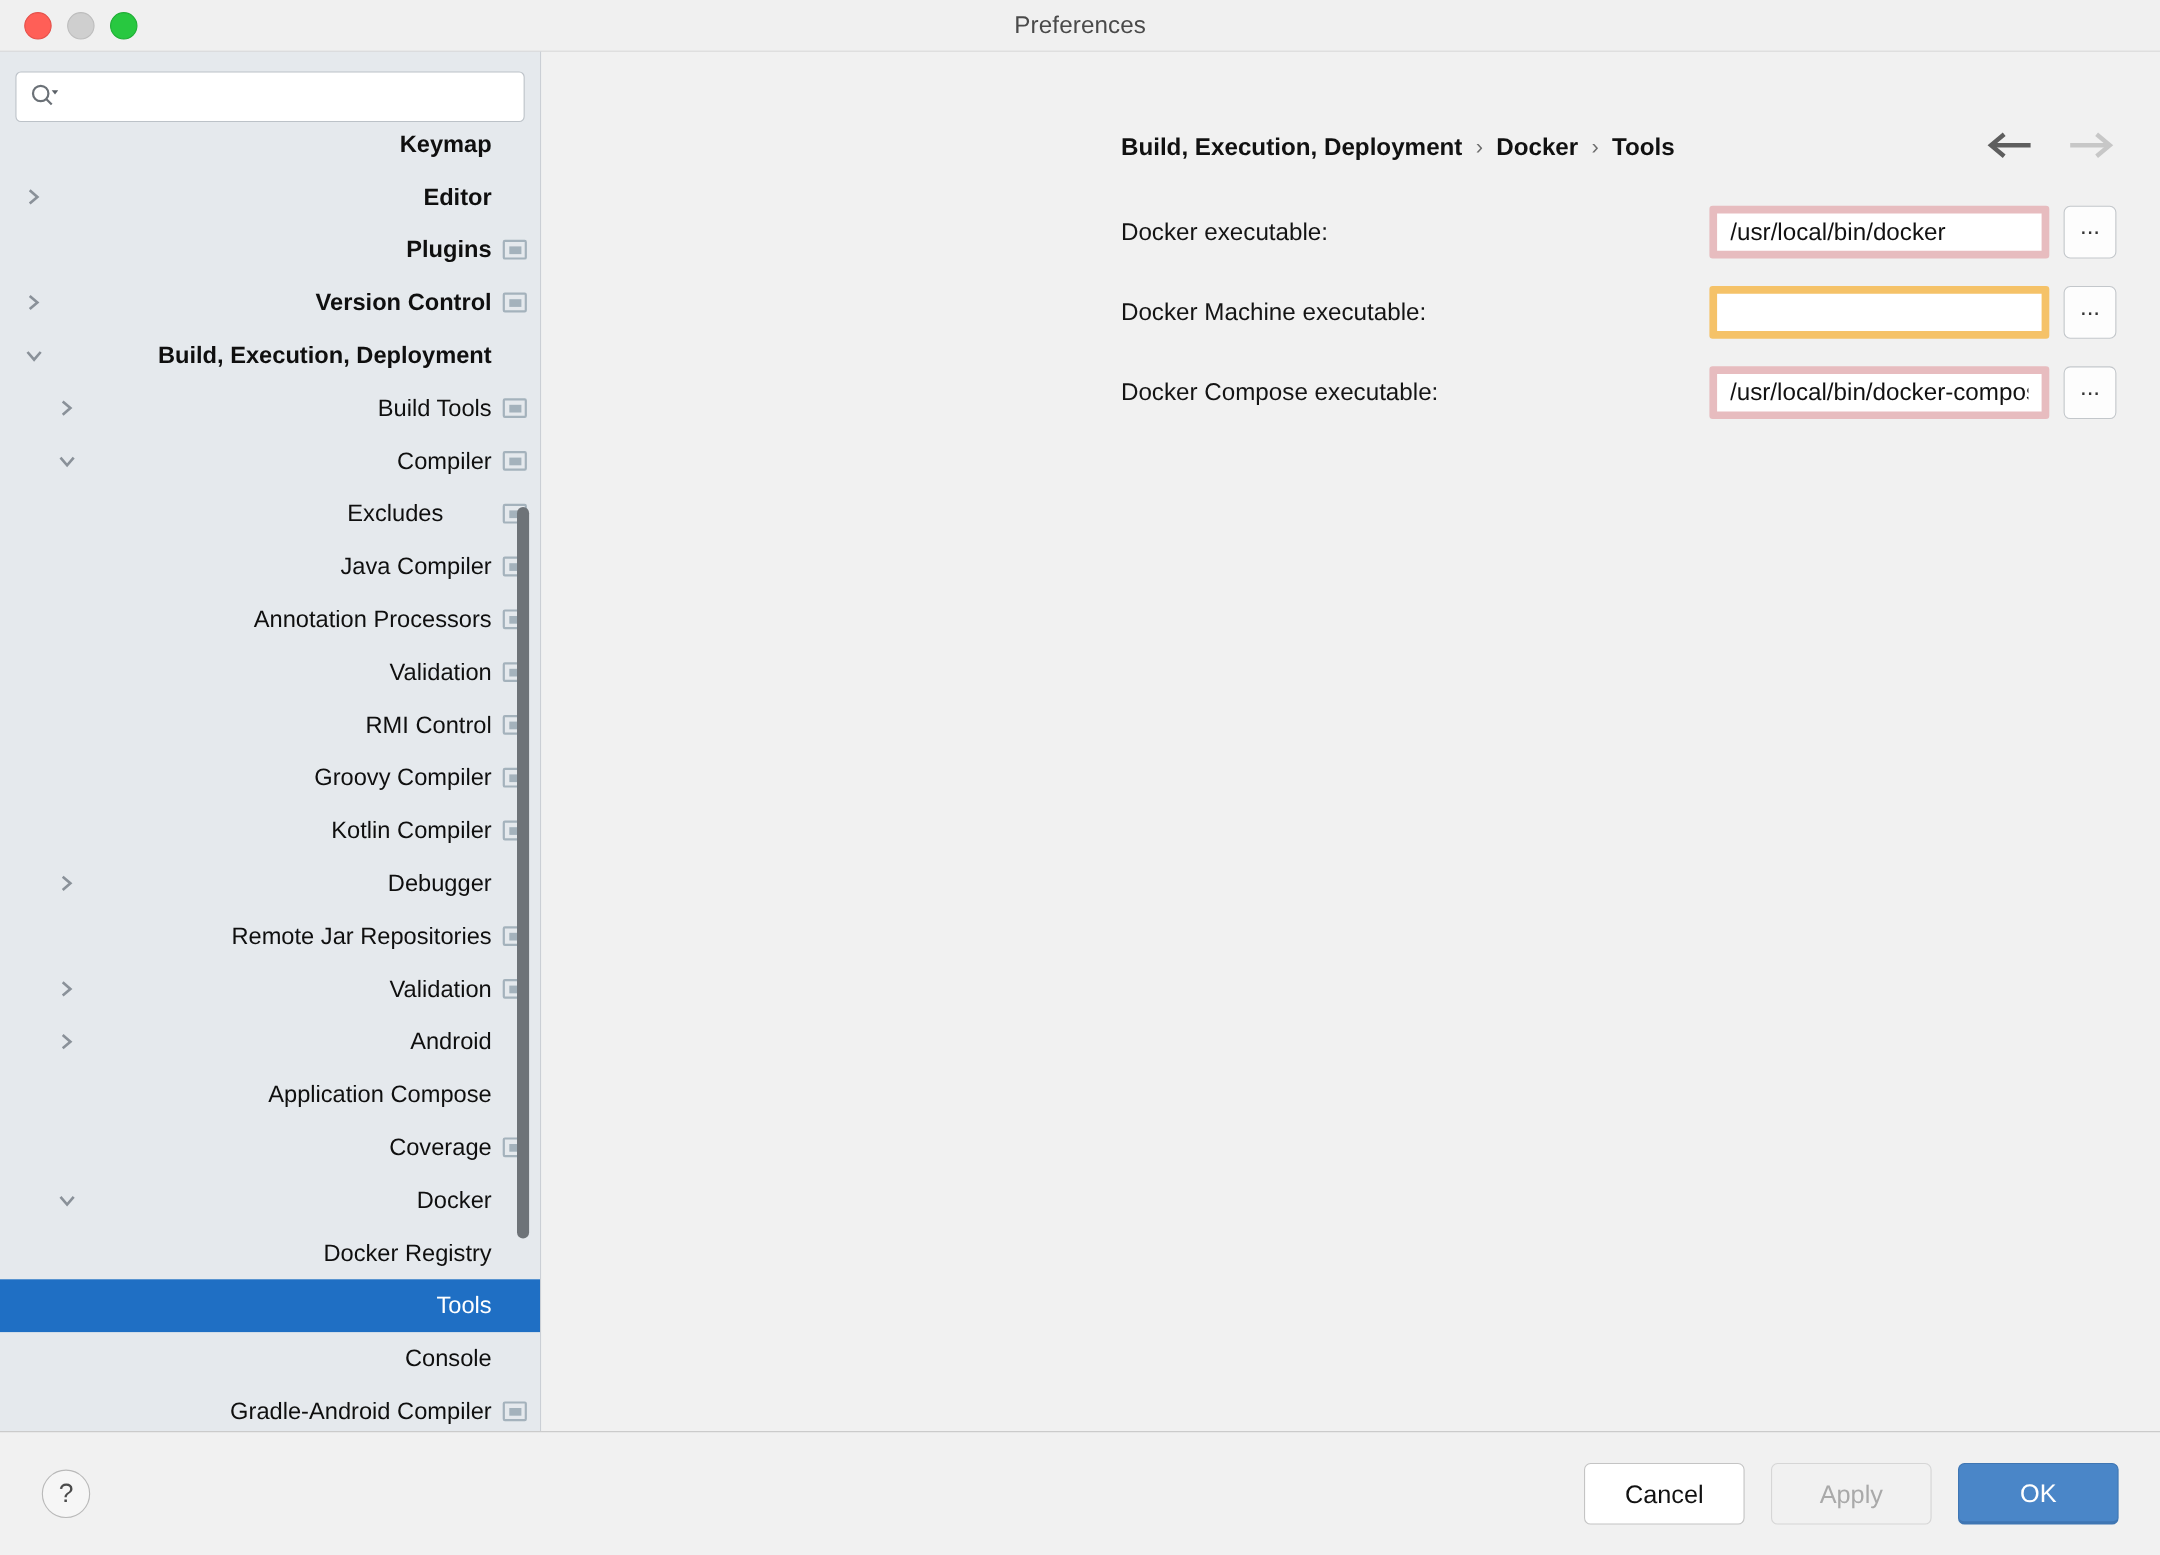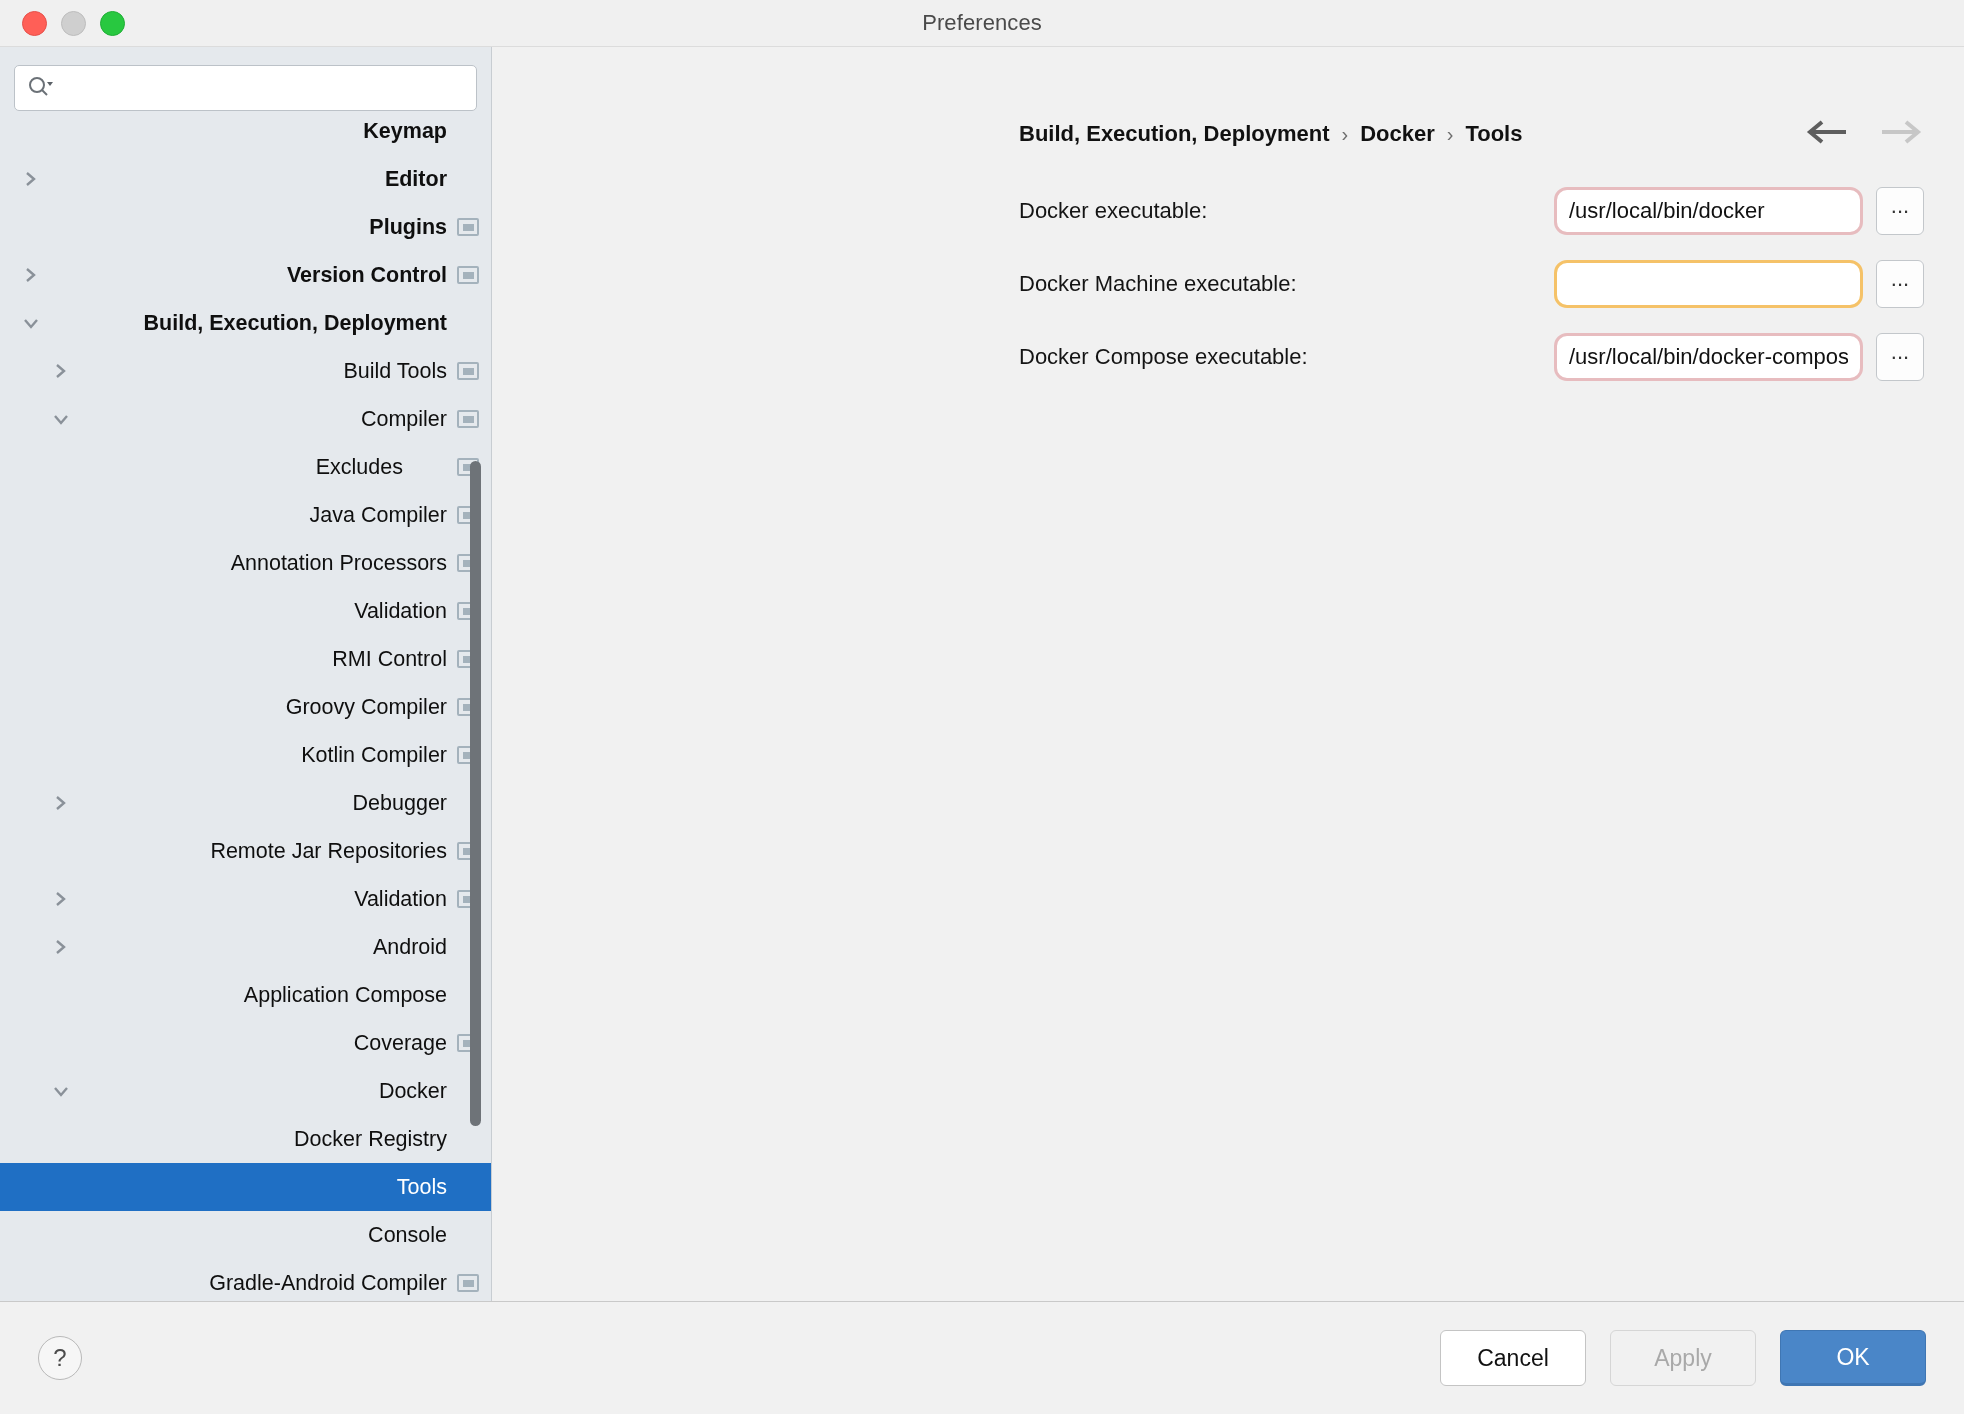--- a/index.html
+++ b/index.html
@@ -221,22 +221,22 @@
     min-width: 535px;
     font-size: 22px;
     color: #141414;
   }
   .field {
     position: relative;
     flex: 1;
     height: 48px;
     box-sizing: border-box;
     background: #ffffff;
-    border: 3px solid #f97316;
-    border-radius: 13px;
+    border: 7px solid #f97316;
+    border-radius: 3px;
     display: flex;
     align-items: center;
   }
   .field.err    { border-color: #e7bcbf; }
   .field.warn   { border-color: #f5c268; }
   .field input {
     width: 100%;
     border: none;
     outline: none;
     background: transparent;

